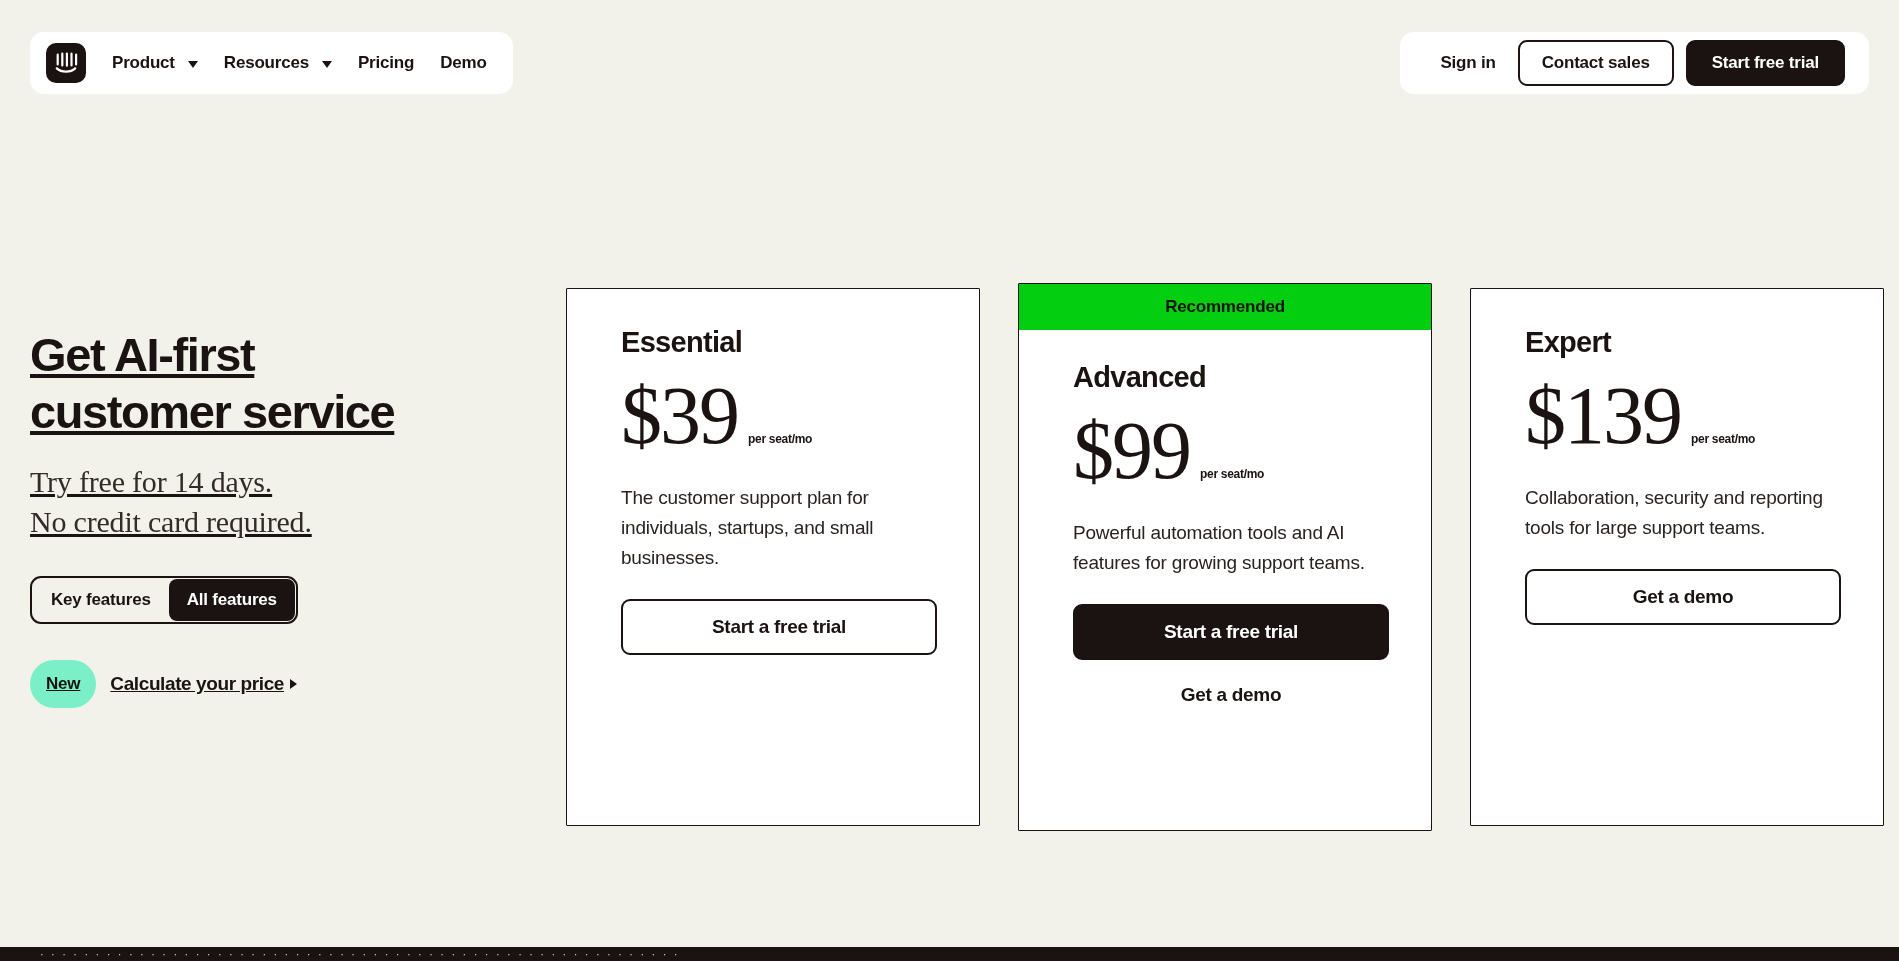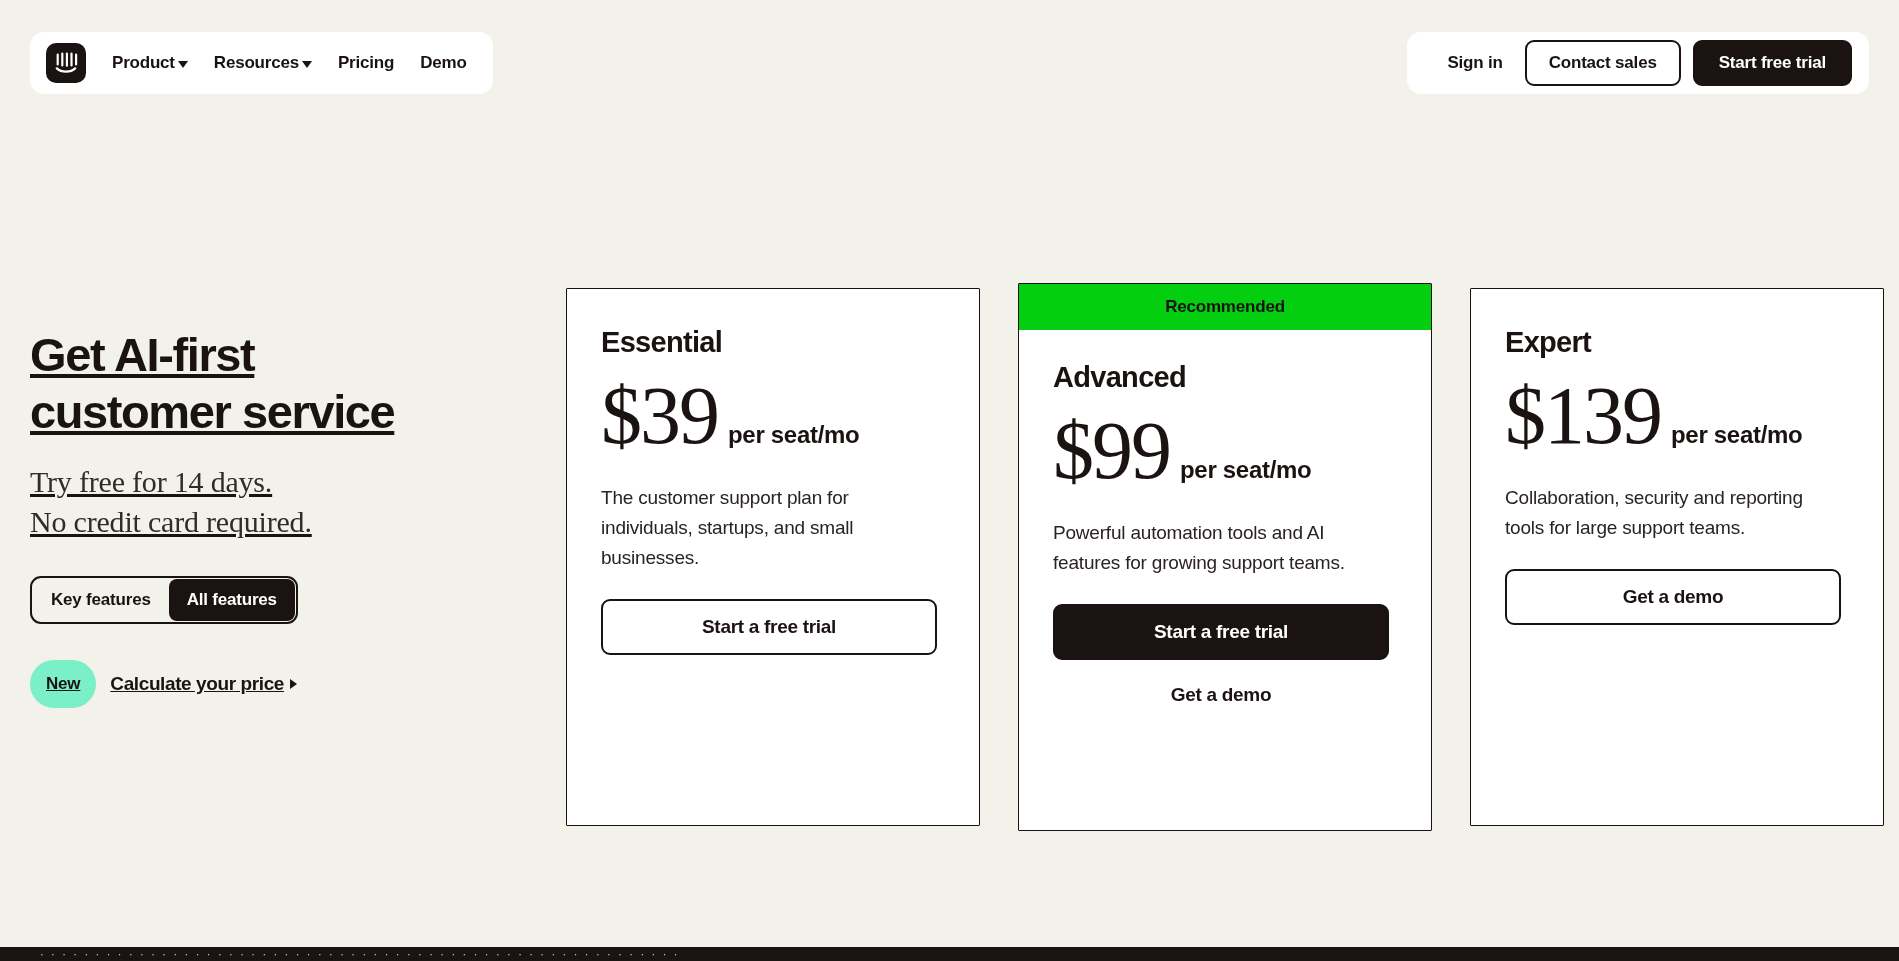--- a/index.html
+++ b/index.html
@@ -79,21 +79,21 @@
   .logo svg { display: block; }
 
   .nav-links {
     display: flex;
     align-items: center;
     gap: 26px;
   }
   .nav-link {
     display: inline-flex;
     align-items: center;
-    gap: 3px;
+    gap: 13px;
     font-size: 17px;
     font-weight: 700;
     color: #1A1311;
     letter-spacing: -0.2px;
     cursor: pointer;
     white-space: nowrap;
   }
   .caret {
     display: inline-block;
     width: 0; height: 0;
@@ -103,21 +103,21 @@
     margin-top: 2px;
   }
 
   .nav-right {
     display: flex;
     align-items: center;
     gap: 0;
     background: #FFFFFF;
     border-radius: 14px;
     height: 62px;
-    padding: 0 17px 0 18px;
+    padding: 0 24px 0 18px;
   }
   .signin {
     font-size: 17px;
     font-weight: 700;
     color: #1A1311;
     padding: 0 22px;
     cursor: pointer;
     white-space: nowrap;
     letter-spacing: -0.2px;
   }
@@ -254,21 +254,21 @@
     background: #04CE10;
     color: #1A1311;
     text-align: center;
     font-size: 17px;
     font-weight: 700;
     letter-spacing: -0.2px;
     padding: 13px 0;
   }
 
   .card-body {
-    padding: 37px 42px 0 34px;
+    padding: 37px 42px 0 54px;
     flex: 1;
     display: flex;
     flex-direction: column;
   }
   .card.featured .card-body { padding-top: 31px; }
 
   .plan-name {
     font-size: 29px;
     font-weight: 700;
     letter-spacing: -0.7px;
@@ -282,21 +282,21 @@
   }
   .price {
     font-family: "Liberation Serif", serif;
     font-weight: 400;
     font-size: 82px;
     line-height: 82px;
     letter-spacing: -2px;
     color: #1A1311;
   }
   .price-unit {
-    font-size: 24px;
+    font-size: 12px;
     font-weight: 700;
     letter-spacing: -0.3px;
     color: #1A1311;
     margin-left: 10px;
     white-space: nowrap;
   }
 
   .card-desc {
     margin-top: 26px;
     font-size: 19px;

